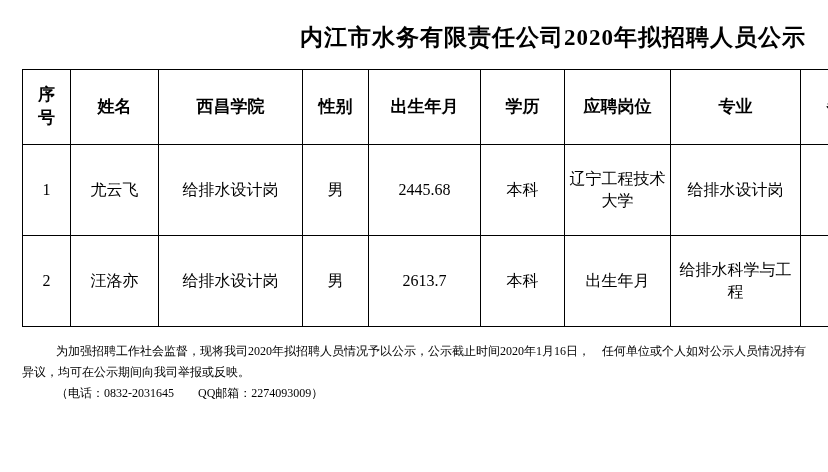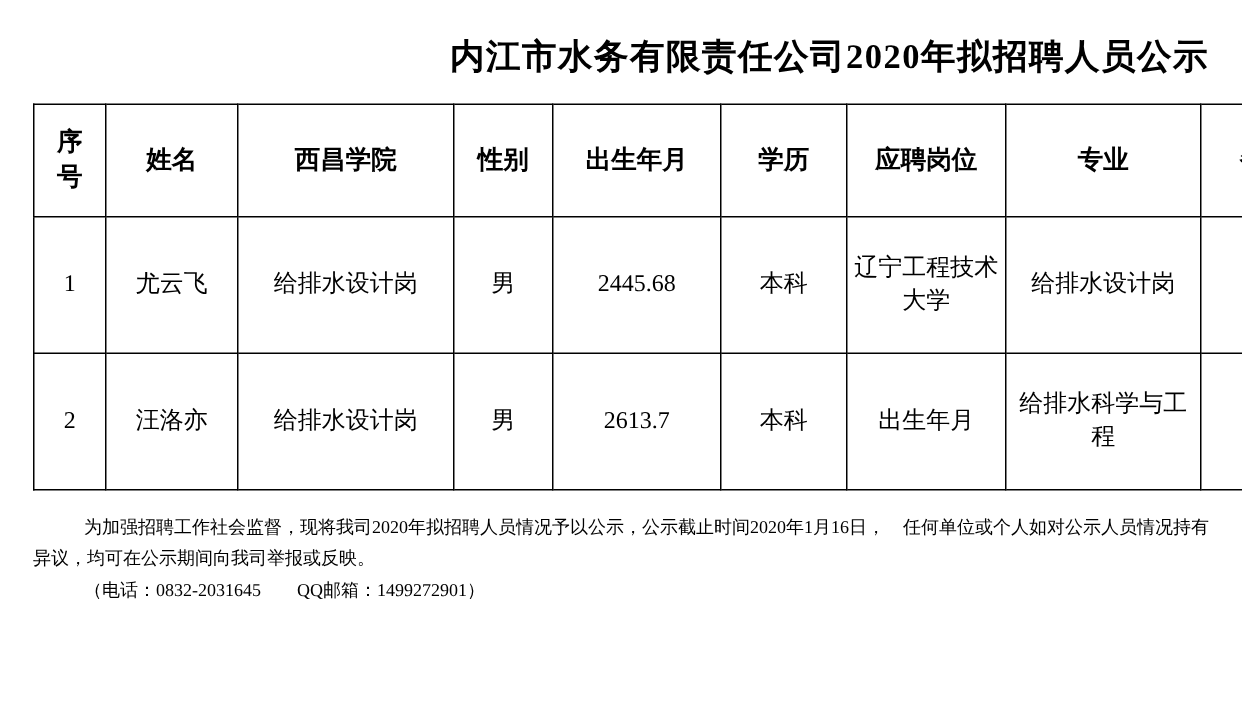--- a/index.html
+++ b/index.html
@@ -146,16 +146,16 @@
         <td>本科</td>
         <td>出生年月</td>
         <td>给排水科学与工程</td>
         <td></td>
       </tr>
     </tbody>
   </table>
 
   <div class="body-text">
     <p class="indent">为加强招聘工作社会监督，现将我司2020年拟招聘人员情况予以公示，公示截止时间2020年1月16日，　任何单位或个人如对公示人员情况持有异议，均可在公示期间向我司举报或反映。</p>
-    <p class="contact indent">（电话：0832-2031645　　QQ邮箱：1499272901）</p>
+    <p class="contact indent">（电话：0832-2031645　　QQ邮箱：2274093009）</p>
   </div>
 
 </div>
 
 </body></html>

